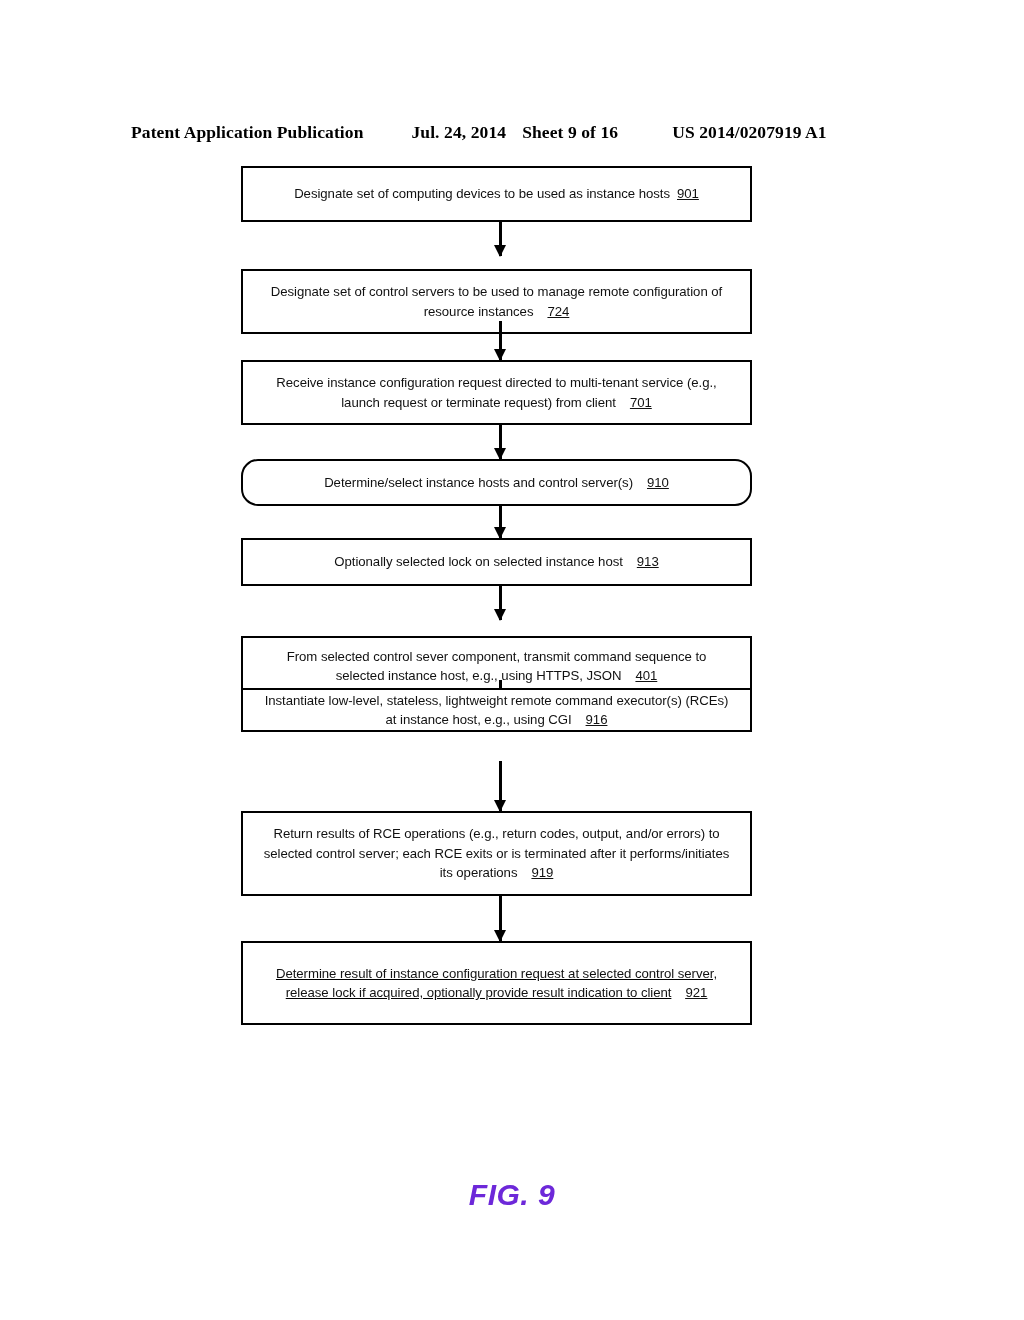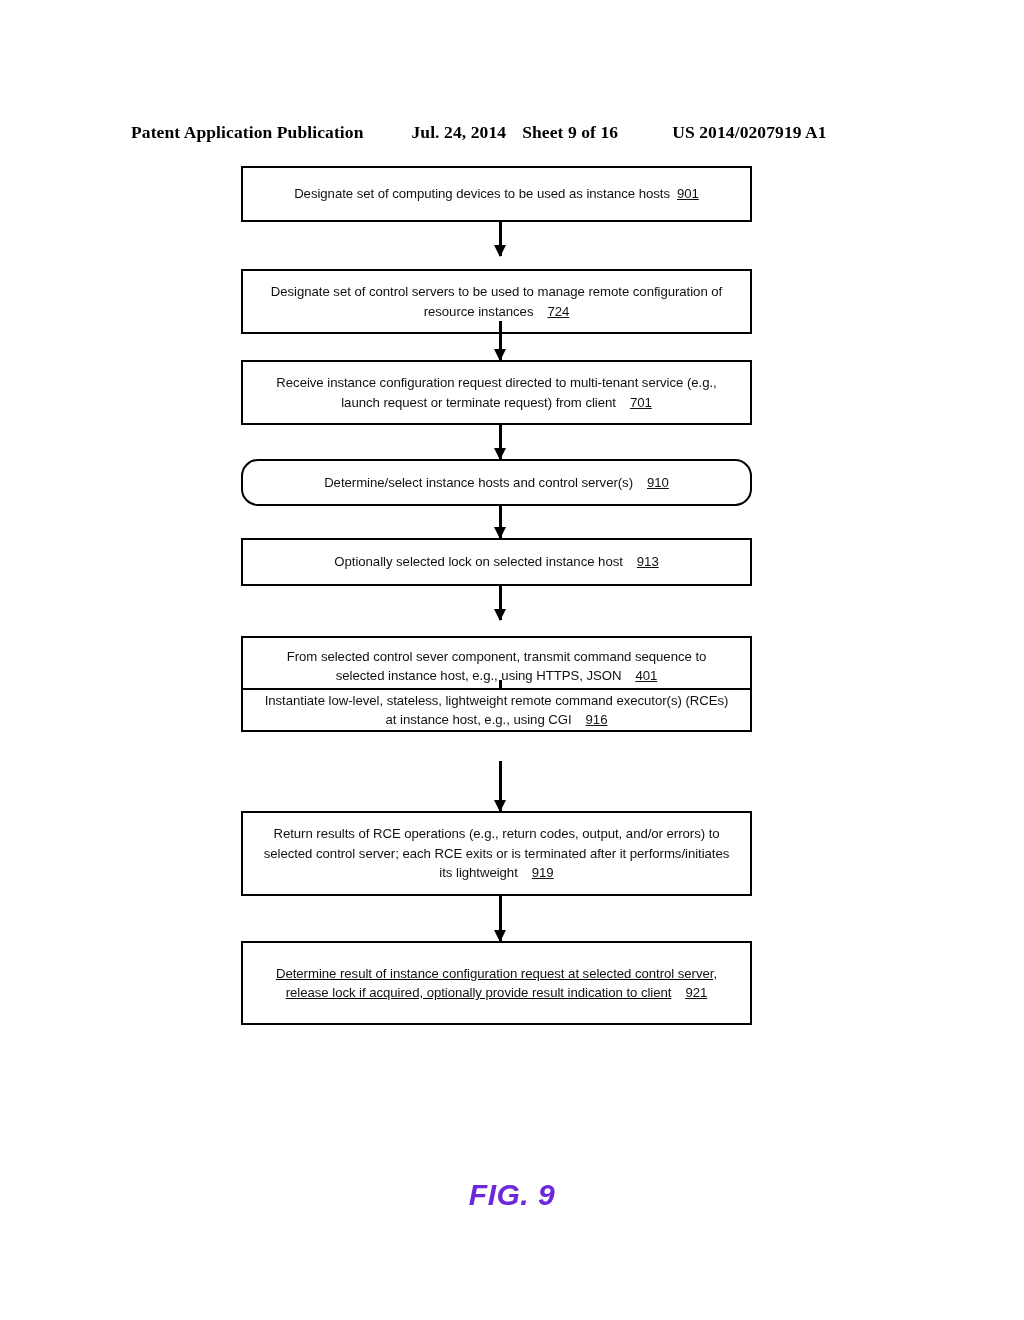--- a/index.html
+++ b/index.html
@@ -168,21 +168,21 @@
       <span>Instantiate low-level, stateless, lightweight remote command executor(s) (RCEs)</span><br>
       <span>at instance host, e.g., using CGI</span><span class="sp"></span><span class="sp"></span><span class="ref">916</span>
     </div>
   </div>
   <div class="arrow" style="top:761px; height:50px;"></div>
 
   <div class="node" style="top:811px; height:85px;">
     <div class="node-text">
       <span>Return results of RCE operations (e.g., return codes, output, and/or errors) to</span><br>
       <span>selected control server; each RCE exits or is terminated after it performs/initiates</span><br>
-      <span>its lightweight</span><span class="sp"></span><span class="sp"></span><span class="ref">919</span>
+      <span>its operations</span><span class="sp"></span><span class="sp"></span><span class="ref">919</span>
     </div>
   </div>
   <div class="arrow" style="top:896px; height:45px;"></div>
 
   <div class="node" style="top:941px; height:84px;text-decoration:underline;">
     <div class="node-text">
       <span>Determine result of instance configuration request at selected control server,</span><br>
       <span>release lock if acquired, optionally provide result indication to client</span><span class="sp"></span><span class="sp"></span><span class="ref">921</span>
     </div>
   </div>

